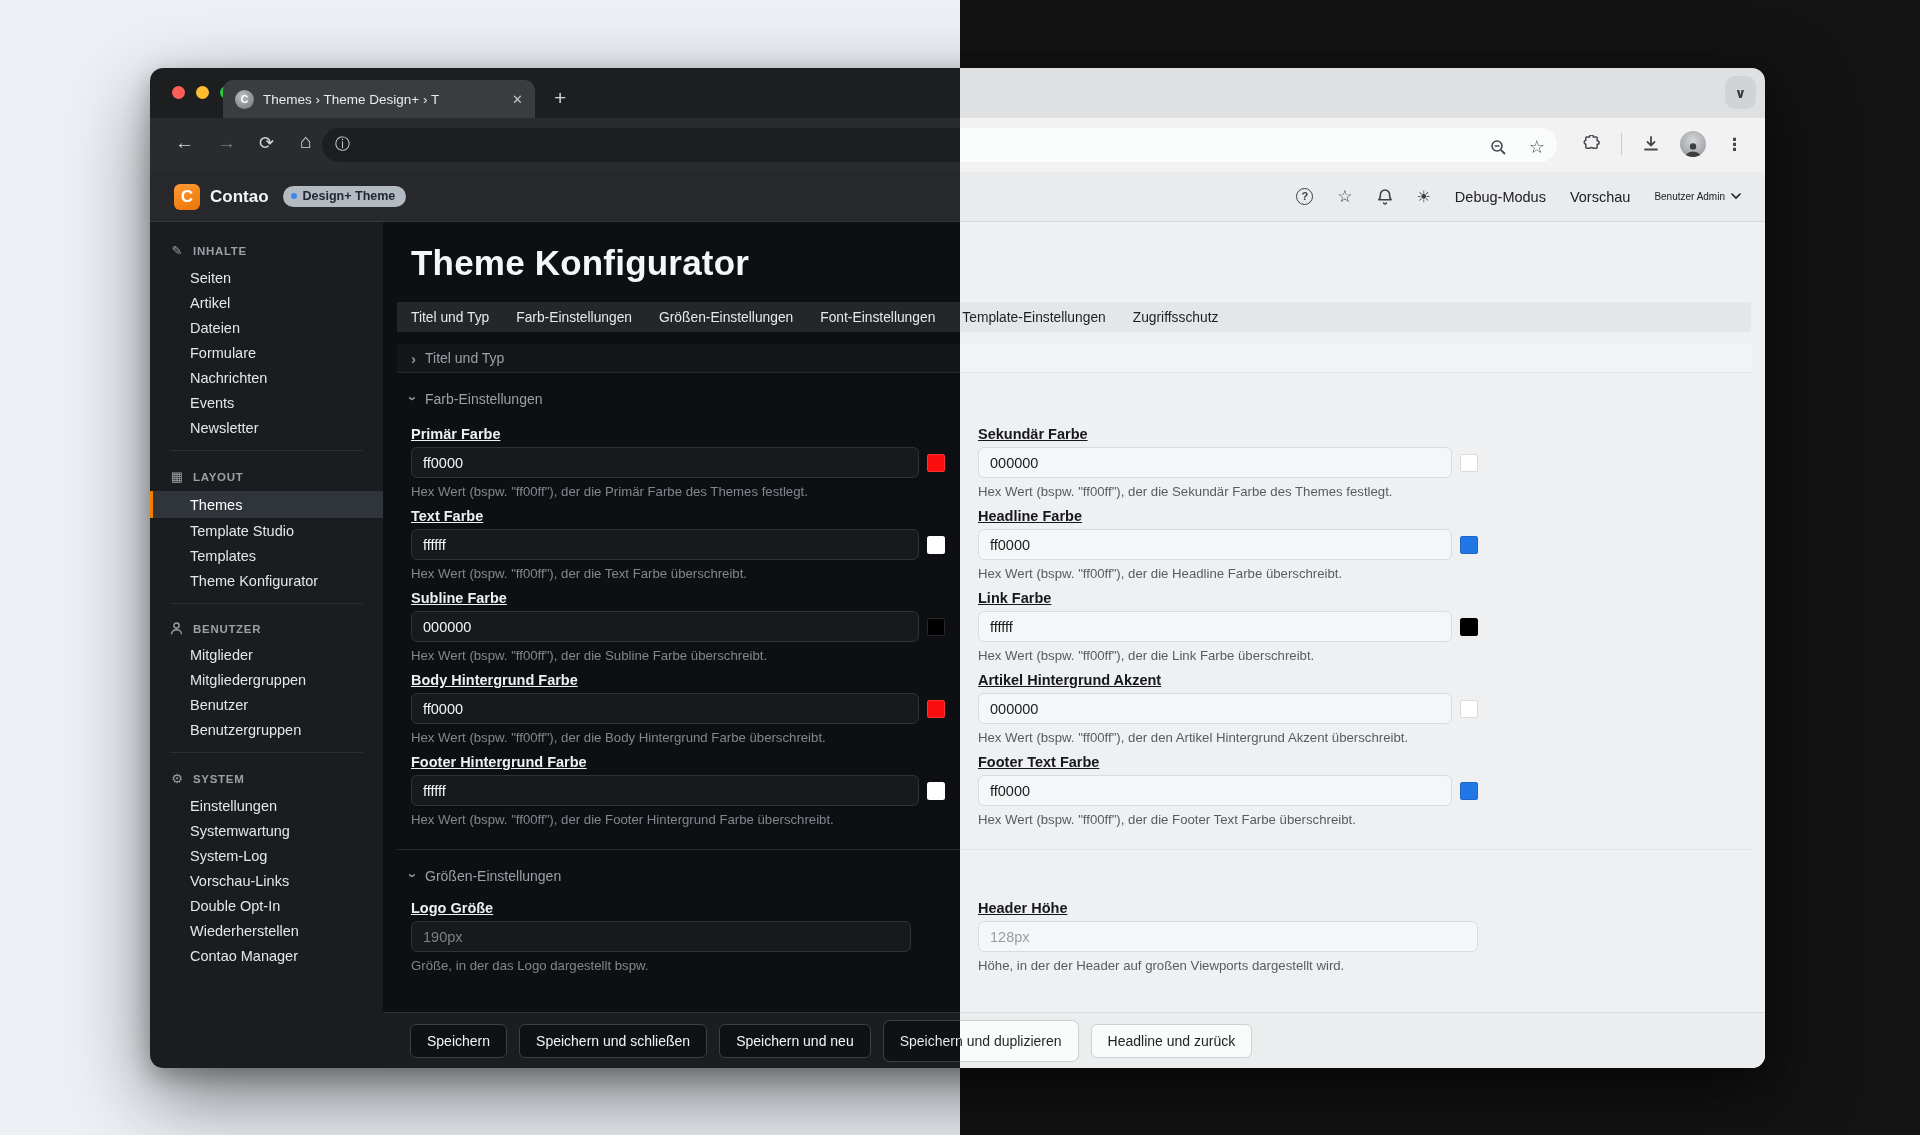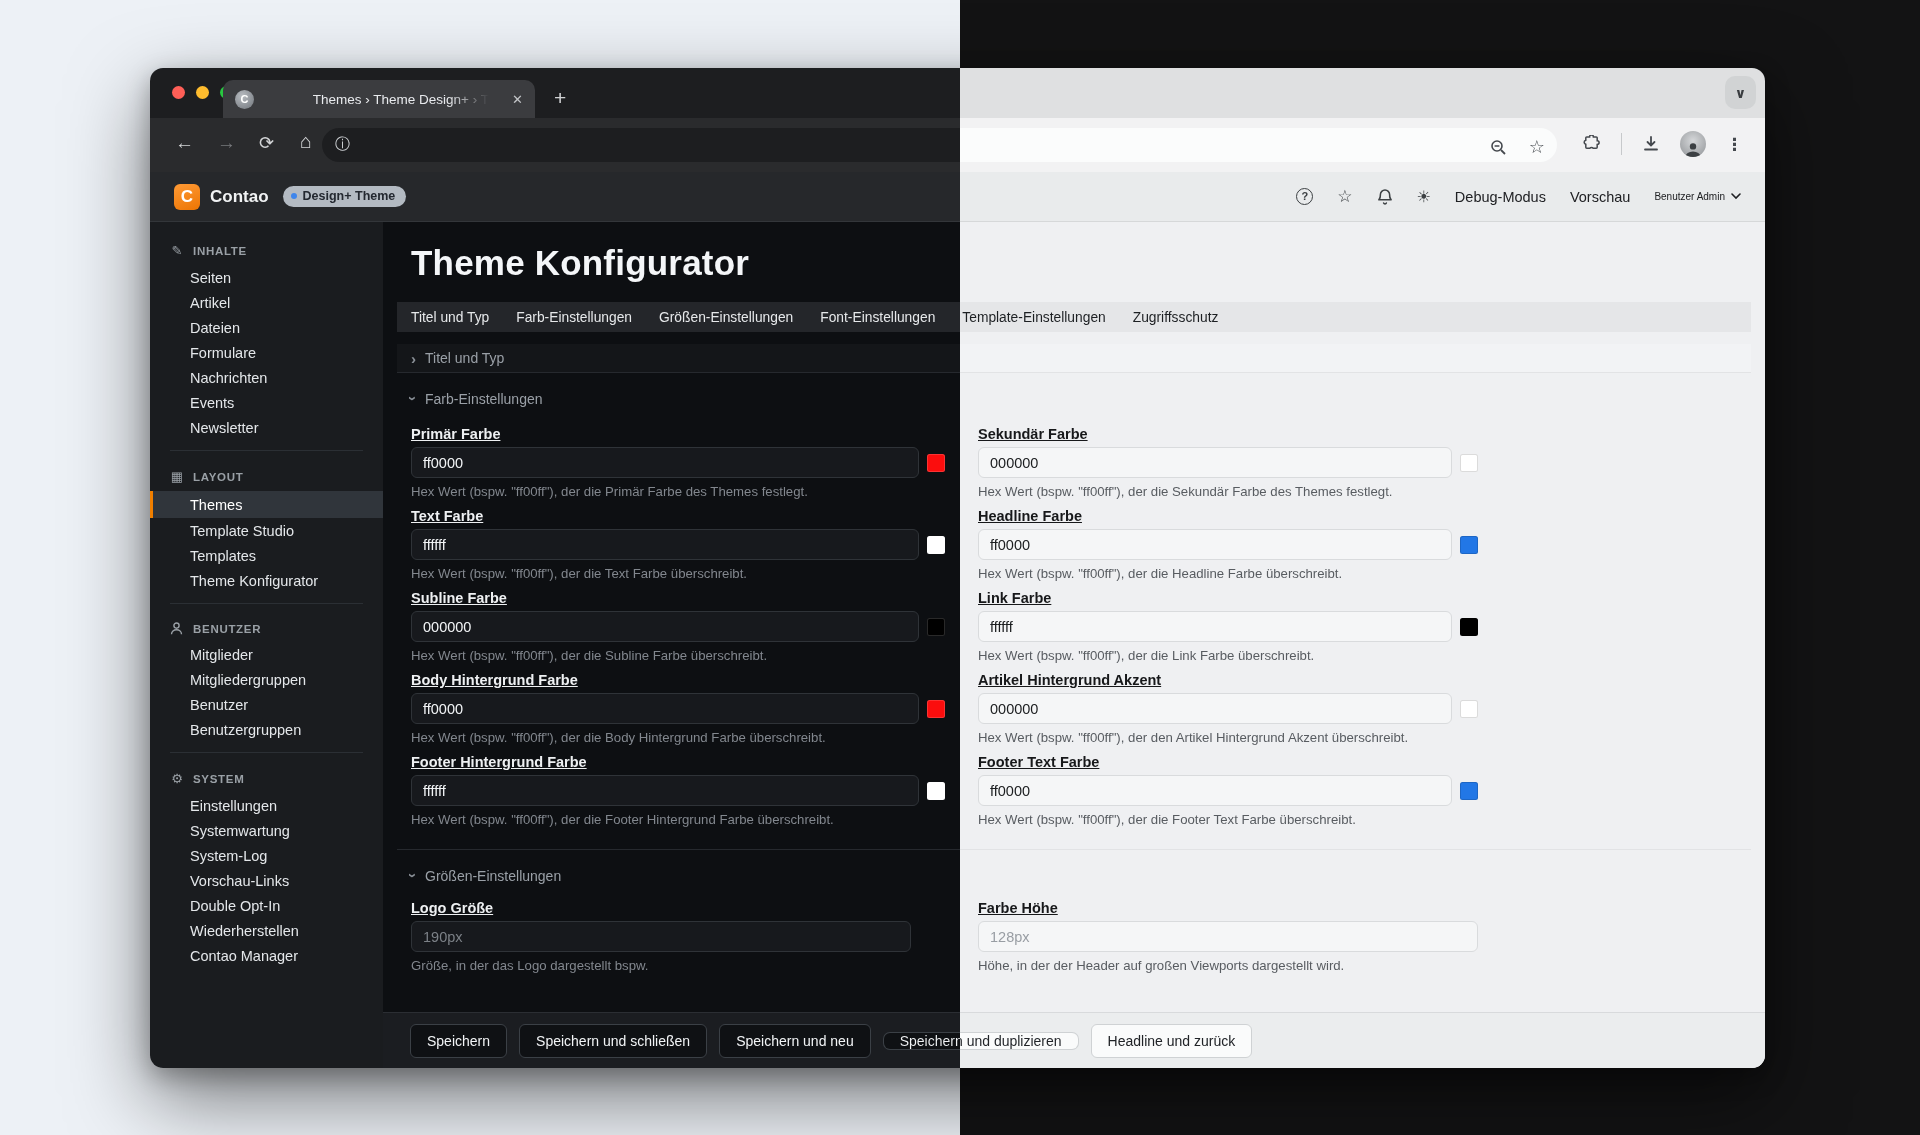--- a/index.html
+++ b/index.html
@@ -33,21 +33,21 @@
   .btab { position:absolute; left:73px; top:12px; width:312px; height:38px;
           background:#3b3c3f; border-radius:10px 10px 0 0;
           display:flex; align-items:center; padding:0 12px; gap:9px; }
   .favicon { width:19px; height:19px; border-radius:50%;
              background:radial-gradient(circle at 38% 32%,#b8bcc1,#70757b);
              color:#fff; font-size:11px; font-weight:bold; display:flex;
              align-items:center; justify-content:center; flex:0 0 19px; }
   .btab-title { color:#e8eaed; font-size:13.5px; white-space:nowrap; overflow:hidden;
                 width:226px;
                 -webkit-mask-image:linear-gradient(90deg,#000 82%,transparent);
-                mask-image:linear-gradient(90deg,#000 82%,transparent);text-align:right; }
+                mask-image:linear-gradient(90deg,#000 82%,transparent); }
   .btab-close { color:#c4c6c9; font-size:13px; margin-left:auto; }
   .newtab { position:absolute; left:404px; top:16px; color:#cfd1d3; font-size:21px; line-height:28px; }
   .win-chevron { position:absolute; right:9px; top:8px; width:31px; height:33px;
                  background:#d1d3d4; border-radius:10px; display:flex; align-items:center;
                  justify-content:center; color:#3a3d40; font-size:14px; font-weight:bold; }
 
   
   .toolbar { position:relative; height:54px; flex:0 0 54px; --dk:#2a2b2d; --lt:#f2f2f3; }
   .nav-ic { position:absolute; top:14px; font-size:19px; color:#d3d5d7; }
   .nav-ic.dim { color:#77797c; }
@@ -137,21 +137,21 @@
   
   .footer-wrap { margin:0 -28px; margin-top:auto; }
   .fline { height:1px; --dk:#2b2e33; --lt:#d8dadc; }
   .footerbar { height:55px; padding:0 27px; display:flex; align-items:center; gap:12px;
                --dk:#1b1d21; --lt:#ebedee; }
   .btn { height:34px; padding:0 16px; border-radius:6px; font-size:14px; font-weight:500;
          font-family:"Liberation Sans","DejaVu Sans",sans-serif; white-space:nowrap; }
   .btn.d { background:#0f1114; border:1px solid #3b4046; color:#f2f4f6; }
   .btn.l { background:#fafbfb; border:1px solid #cfd2d4; color:#202327; }
   .btnw { padding:1px; border-radius:7px; display:inline-flex; --dk:#3b4046; --lt:#cfd2d4; }
-  .btnw .btn { border:none; height:16px; border-radius:6px; --dk:#0f1114; --lt:#fafbfb; }
+  .btnw .btn { border:none; height:40px; border-radius:6px; --dk:#0f1114; --lt:#fafbfb; }
   .btnw .btn span { --td:#f2f4f6; --tl:#202327; font-weight:500; }
 
   svg { display:block; }
 </style>
 </head>
 <body>
 
 <div class="window">
 
   <div class="titlebar sp">
@@ -413,21 +413,21 @@
       <div class="grid" style="margin-top:16px">
         <div class="field col-d nosw">
           <div class="flabel">Logo Größe</div>
           <div class="frow">
             <input class="finput" placeholder="190px" style="">
             <span class="spacer"></span>
           </div>
           <div class="fhelp">Größe, in der das Logo dargestellt bspw.</div>
         </div>
         <div class="field col-l nosw">
-          <div class="flabel">Farbe Höhe</div>
+          <div class="flabel">Header Höhe</div>
           <div class="frow">
             <input class="finput" placeholder="128px" style="">
           </div>
           <div class="fhelp">Höhe, in der der Header auf großen Viewports dargestellt wird.</div>
         </div>
       </div>
 
       <div class="footer-wrap">
         <div class="fline sp"></div>
         <div class="footerbar sp">

